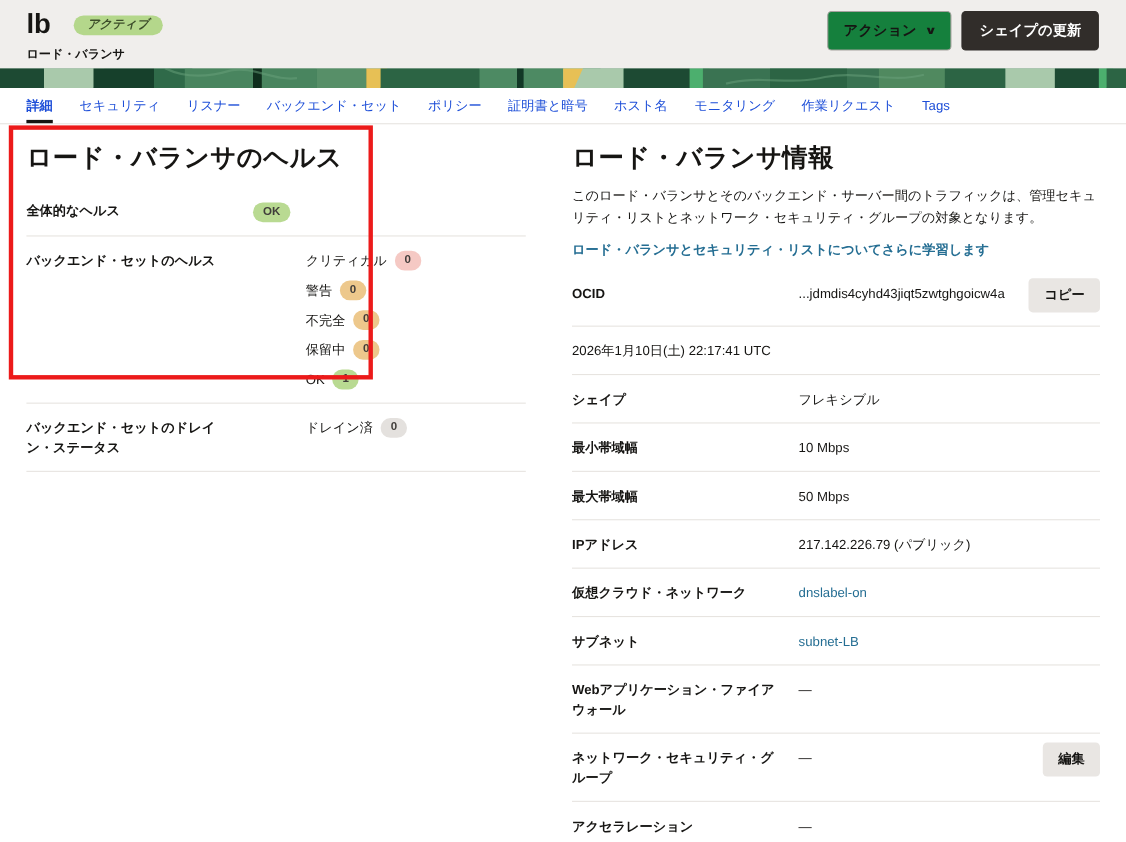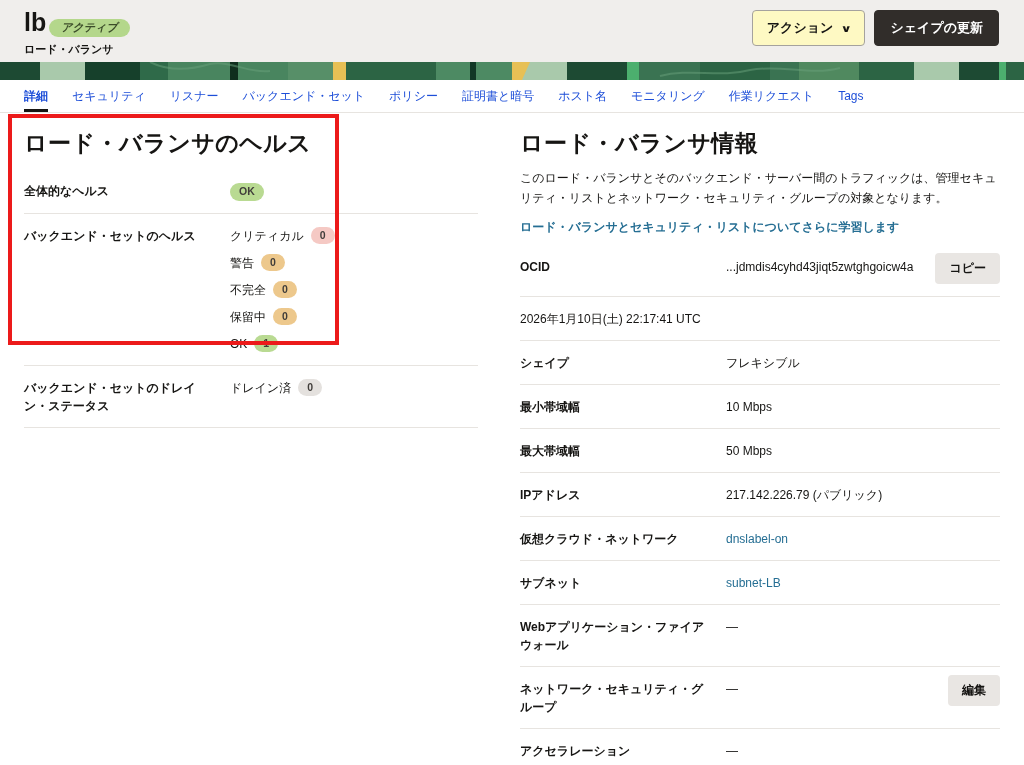--- a/index.html
+++ b/index.html
@@ -10,31 +10,31 @@
     background: #ffffff; color: #161513;
     position: relative; overflow: hidden;
     font-size: 12px;
   }
 
   
   .page-header {
     background: #f0eeec; height: 62px;
     padding: 9px 24px 0 24px; position: relative;
   }
-  .title-row { display: flex; align-items: flex-end; gap: 3px; }
+  .title-row { display: flex; align-items: center; gap: 21px; }
   .lb-title { font-size: 25px; font-weight: bold; line-height: 1.1; }
   .status-badge {
     background: #b4d78b; color: #3c4d2a;
     font-size: 11px; font-weight: bold; font-style: italic;
     padding: 3px 12px 4px; border-radius: 11px; line-height: 1;
   }
   .subtitle { font-size: 11px; font-weight: bold; margin-top: 5px; }
   .header-actions { position: absolute; right: 25px; top: 10px; display: flex; gap: 9px; }
   .btn-outline {
-    background: #fef9c3; border: 1px solid #a5a29e; color: #161513;
+    background: #15803d; border: 1px solid #a5a29e; color: #161513;
     font-weight: bold; font-size: 13px; padding: 8px 14px;
     border-radius: 4px; display: flex; align-items: center; gap: 9px;
     cursor: pointer; font-family: inherit;
   }
   .chevron { font-size: 10px; transform: scaleX(1.4); display: inline-block; }
   .btn-dark {
     background: #312d2a; border: 1px solid #312d2a; color: #fff;
     font-weight: bold; font-size: 13px; padding: 7px 15px;
     border-radius: 4px; cursor: pointer; font-family: inherit;
   }
@@ -85,21 +85,21 @@
   
   .pill {
     display: inline-block; border-radius: 10px;
     font-size: 10.5px; font-weight: bold; color: #403d3a;
     padding: 3px 9px 4px; line-height: 1; min-width: 10px; text-align: center;
   }
   .pill.green  { background: #b9da92; }
   .pill.pink   { background: #f5c9c4; }
   .pill.orange { background: #edc88c; }
   .pill.gray   { background: #e4e1de; }
-  .count-row { display: flex; align-items: flex-start; gap: 7px; margin-bottom: 9px; font-size: 12px; }
+  .count-row { display: flex; align-items: flex-end; gap: 7px; margin-bottom: 9px; font-size: 12px; margin-left: 48px; }
   .count-row:last-child { margin-bottom: 0; }
 
   
   .annotation-box {
     position: absolute; left: 8px; top: 114px;
     width: 331px; height: 231px;
     border: 4px solid #ec1a1a;
     pointer-events: none; z-index: 20;
   }
 </style>

